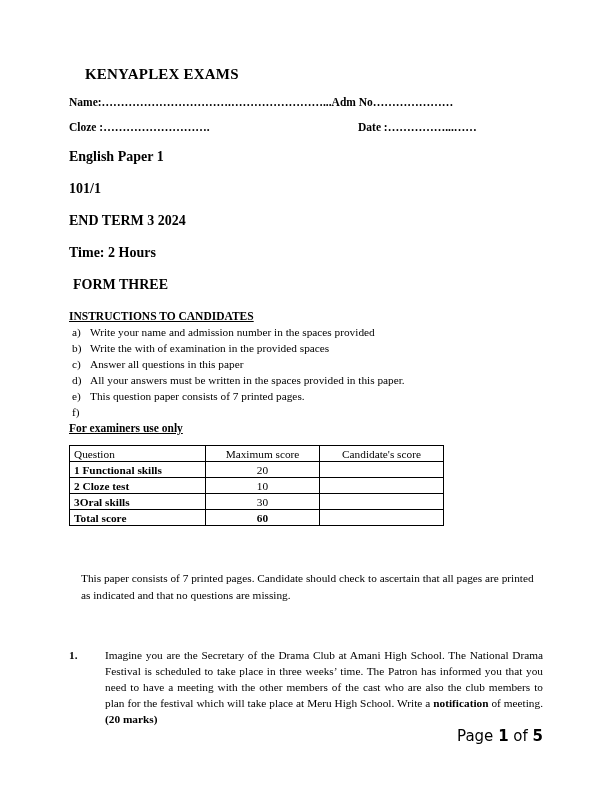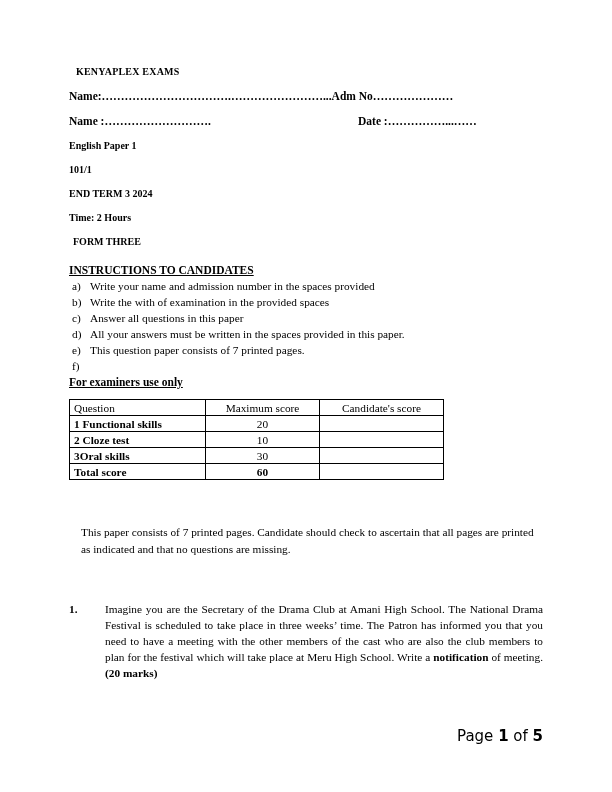--- a/index.html
+++ b/index.html
@@ -25,40 +25,40 @@
   .content {
     position: absolute;
     left: 69px;
     top: 66px;
     width: 474px;
   }
 
   
   .exam-title {
     font-weight: bold;
-    font-size: 10px;
+    font-size: 15px;
     letter-spacing: 0.2px;
-    margin: 0 0 13px 7px;
+    margin: 0 0 13px 16px;
   }
   .field-line {
     font-weight: bold;
     font-size: 11.5px;
     margin: 0 0 13px 0;
     white-space: nowrap;
     position: relative;
   }
   .field-line .right-field {
     position: absolute;
     left: 289px;
     top: 0;
   }
   .header-line {
     font-weight: bold;
-    font-size: 10px;
-    margin: 4px 0 13px 0;
+    font-size: 14px;
+    margin: 16px 0 13px 0;
   }
   .header-line.indented {
     padding-left: 4px;
   }
 
   
   .section-heading {
     font-weight: bold;
     font-size: 11.5px;
     text-decoration: underline;
@@ -182,21 +182,21 @@
   <div class="content">
 
     
     <div class="exam-title">KENYAPLEX EXAMS</div>
 
     <div class="field-line">
       <span>Name:…………………………….……………………...</span><span>Adm No…………………</span>
     </div>
 
     <div class="field-line">
-      <span>Name :……………………….</span>
+      <span>Cloze :……………………….</span>
       <span class="right-field">Date :……………...……</span>
     </div>
 
     <div class="header-line">English Paper 1</div>
     <div class="header-line">101/1</div>
     <div class="header-line">END TERM 3 2024</div>
     <div class="header-line">Time: 2 Hours</div>
     <div class="header-line indented">FORM THREE</div>
 
     

